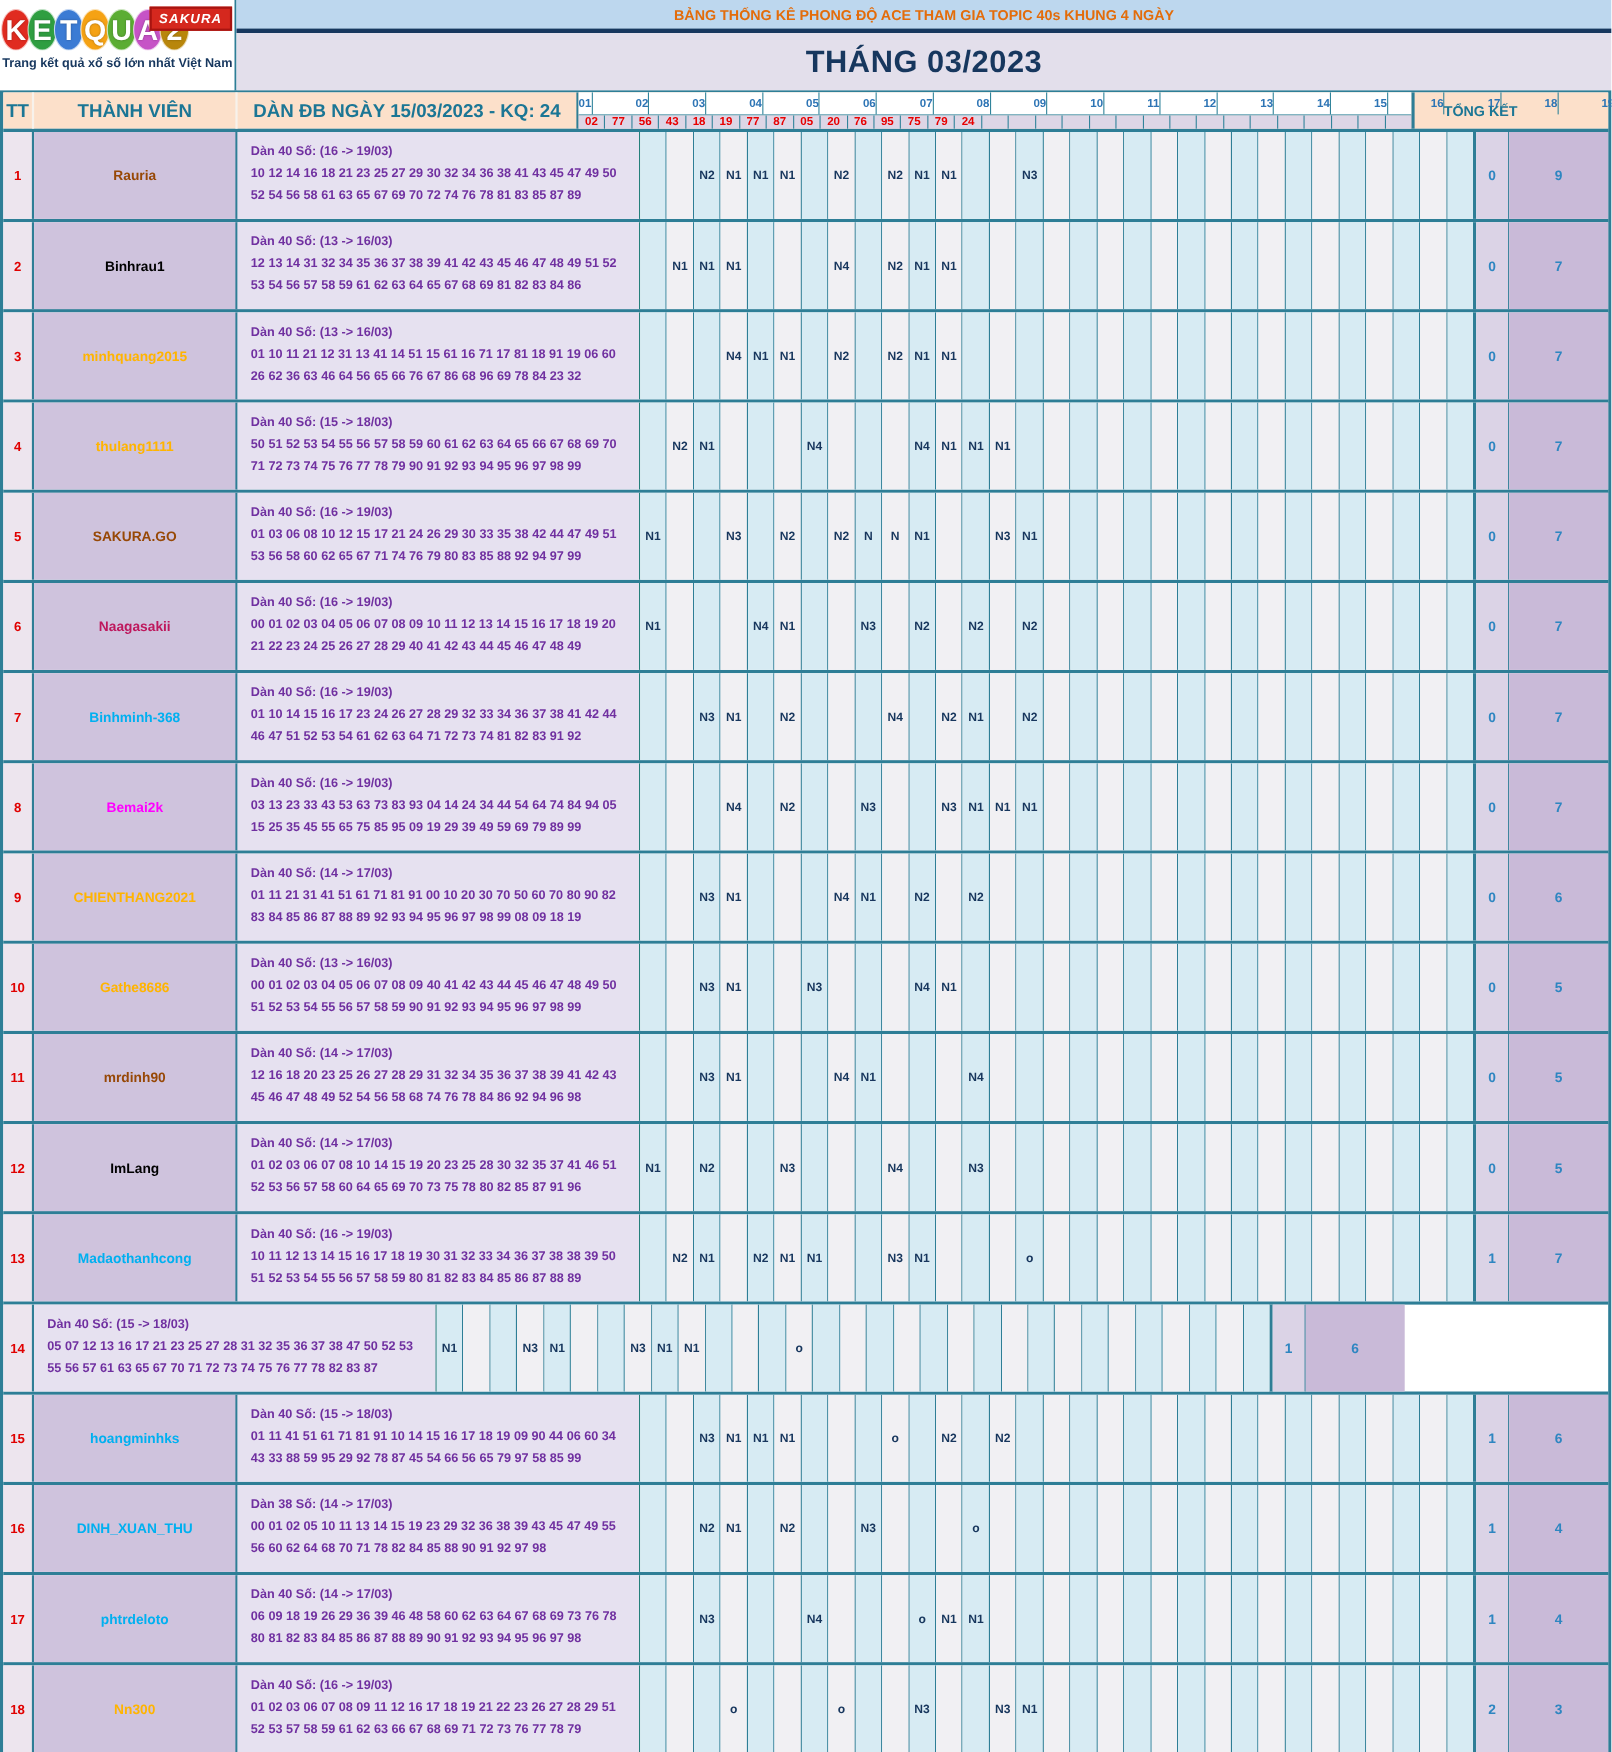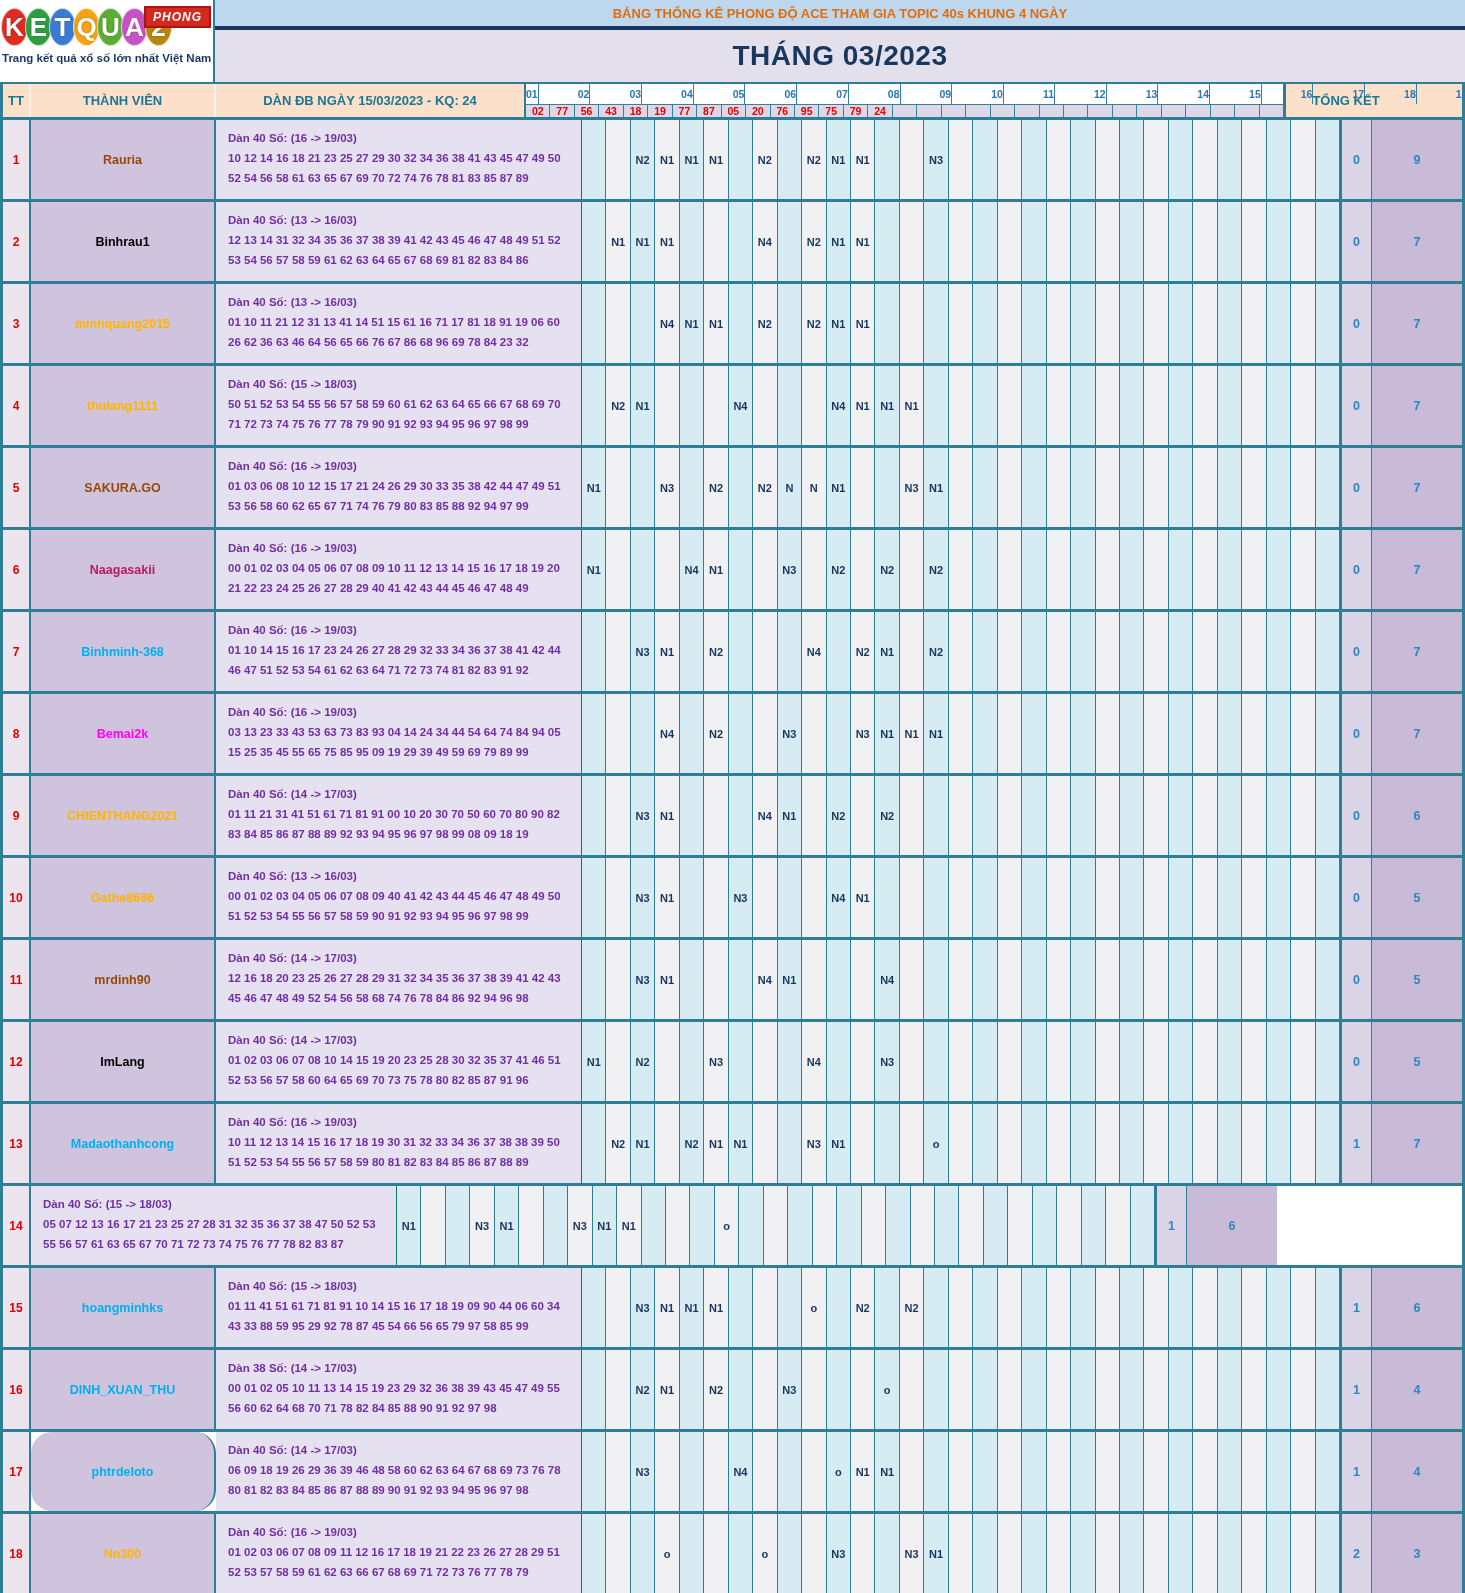--- a/index.html
+++ b/index.html
@@ -20,21 +20,21 @@
   .banners{flex:1;display:flex;flex-direction:column;border-left:2px solid #2E7E96;}
   .banner1{height:30px;box-sizing:border-box;background:#BDD7EE;border-bottom:4px solid #17375E;
         display:flex;align-items:center;justify-content:center;color:#E36C0A;font-weight:bold;font-size:13px;}
   .banner2{height:52px;box-sizing:border-box;background:#E3DFEB;display:flex;align-items:center;
         justify-content:center;color:#17375E;font-weight:bold;font-size:28px;letter-spacing:.5px;}
 
   
   .grid{border:3px solid #2E7E96;border-top-width:2px;box-sizing:border-box;width:1465px;}
   .header-row{display:flex;height:33px;background:#FCE0CA;}
   .hcell{display:flex;align-items:center;justify-content:center;color:#1B7695;font-weight:bold;
-        font-size:13px;box-sizing:border-box;}
+        font-size:17px;box-sizing:border-box;}
   .h-tt{width:28px;border-right:2px solid #F7F2EC;}
   .h-member{width:185px;border-right:2px solid #F7F2EC;}
   .h-dan{width:310px;border-right:2px solid #2E7E96;}
   .h-days{width:760px;display:flex;flex-direction:column;border-right:3px solid #2E7E96;box-sizing:border-box;}
   .nums{height:30px;display:flex;background:#FFFFFF;border-bottom:1px solid #31849B;box-sizing:border-box;gap:39px;}
   .nums span{flex:1;border-right:1px solid #31849B;color:#2E75B5;font-weight:bold;font-size:10.5px;
         display:flex;align-items:center;justify-content:center;}
   .nums span:last-child{border-right:none;}
   .kqr{flex:1;display:flex;background:#DDD6E6;}
   .kqr span{flex:1;border-right:1px solid #31849B;color:#E80000;font-weight:bold;font-size:10.5px;
@@ -71,21 +71,21 @@
     <div class="logo">
       <div class="logo-row">
           <span class="ball" style="background: rgb(224, 43, 32);">K</span>
           <span class="ball" style="background: rgb(47, 158, 65);">E</span>
           <span class="ball" style="background: rgb(59, 123, 212);">T</span>
           <span class="ball" style="background: rgb(245, 162, 20);">Q</span>
           <span class="ball" style="background: rgb(91, 173, 51);">U</span>
           <span class="ball" style="background: rgb(198, 83, 198);">A</span>
           <span class="ball" style="background: rgb(184, 134, 11);">2</span>
         </div>
-      <span class="forum-badge">PHONG</span>
+      <span class="forum-badge">SAKURA</span>
       <div class="tagline">Trang kết quả xổ số lớn nhất Việt Nam</div>
     </div>
     <div class="banners">
       <div class="banner1">BẢNG THỐNG KÊ PHONG ĐỘ ACE THAM GIA TOPIC 40s KHUNG 4 NGÀY</div>
       <div class="banner2">THÁNG 03/2023</div>
     </div>
   </div>
 
   <div class="grid">
     <div class="header-row">
@@ -861,21 +861,21 @@
             <div class="daycell b"></div>
             <div class="daycell a"></div>
             <div class="daycell b"></div>
             <div class="daycell a"></div>
           </div>
           <div class="cell t1">1</div>
           <div class="cell t2">4</div>
         </div>
         <div class="row">
           <div class="cell tt">17</div>
-          <div class="cell member" style="color: rgb(0, 176, 240); border-radius: 21px;">phtrdeloto</div>
+          <div class="cell member" style="color: rgb(0, 176, 240);">phtrdeloto</div>
           <div class="cell dan">
             <div>Dàn 40 Số: (14 -&gt; 17/03)</div>
             <div>06 09 18 19 26 29 36 39 46 48 58 60 62 63 64 67 68 69 73 76 78</div>
             <div>80 81 82 83 84 85 86 87 88 89 90 91 92 93 94 95 96 97 98</div>
           </div>
           <div class="cell days-c">
             <div class="daycell a"></div>
             <div class="daycell b"></div>
             <div class="daycell a">N3</div>
             <div class="daycell b"></div>

